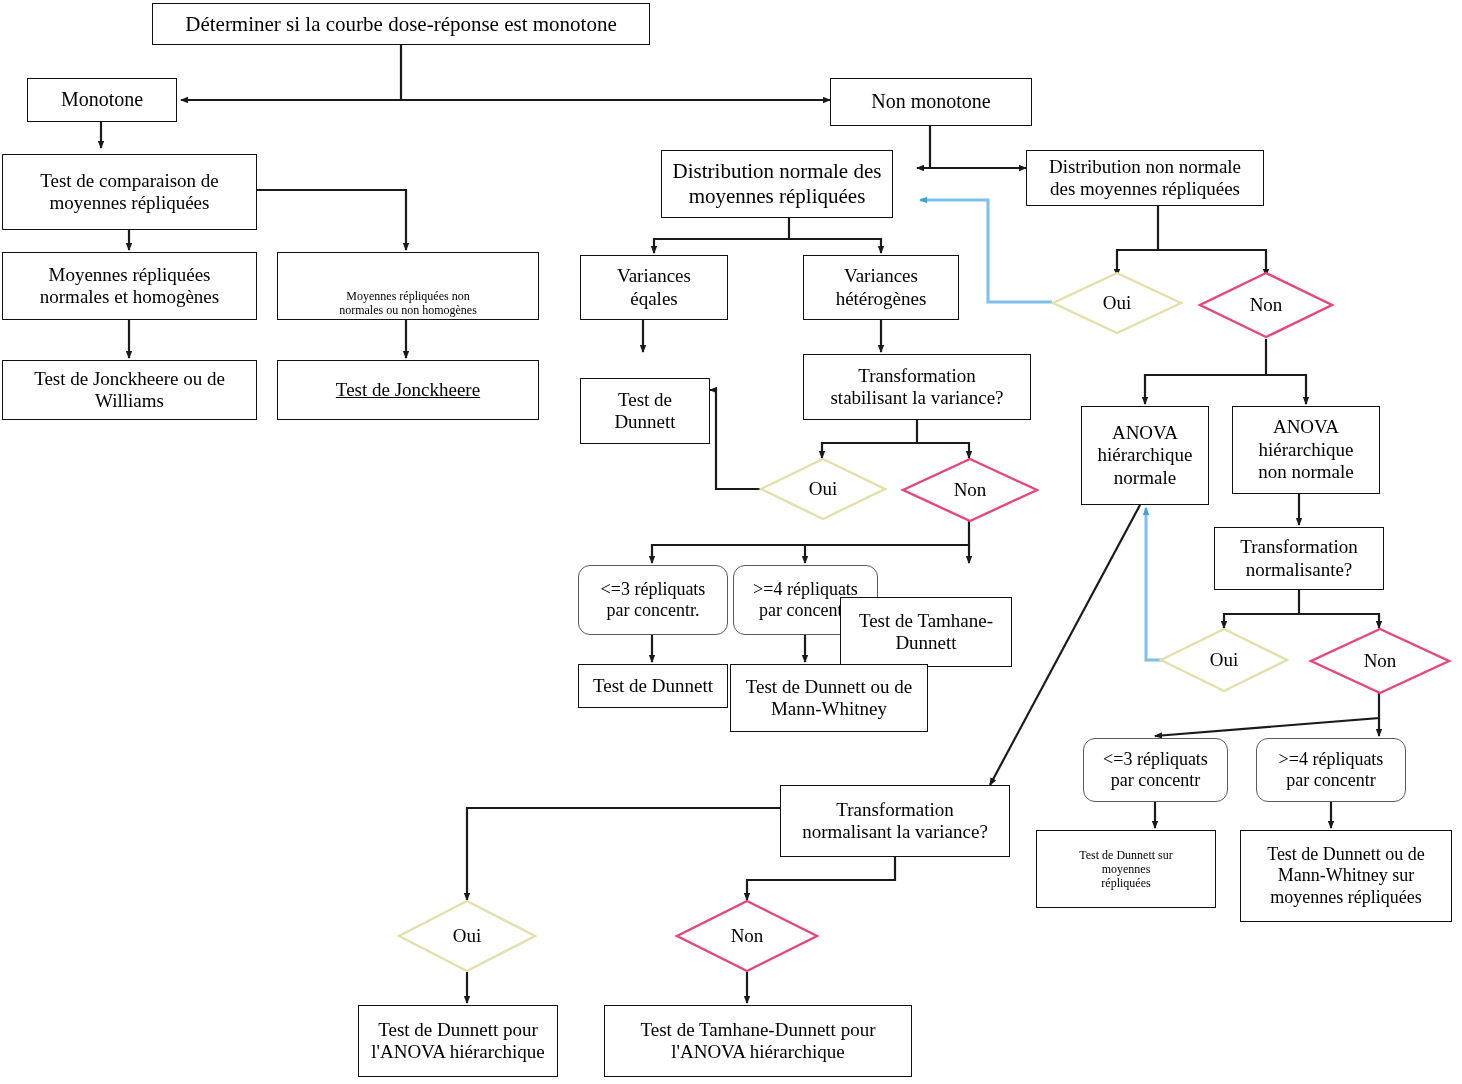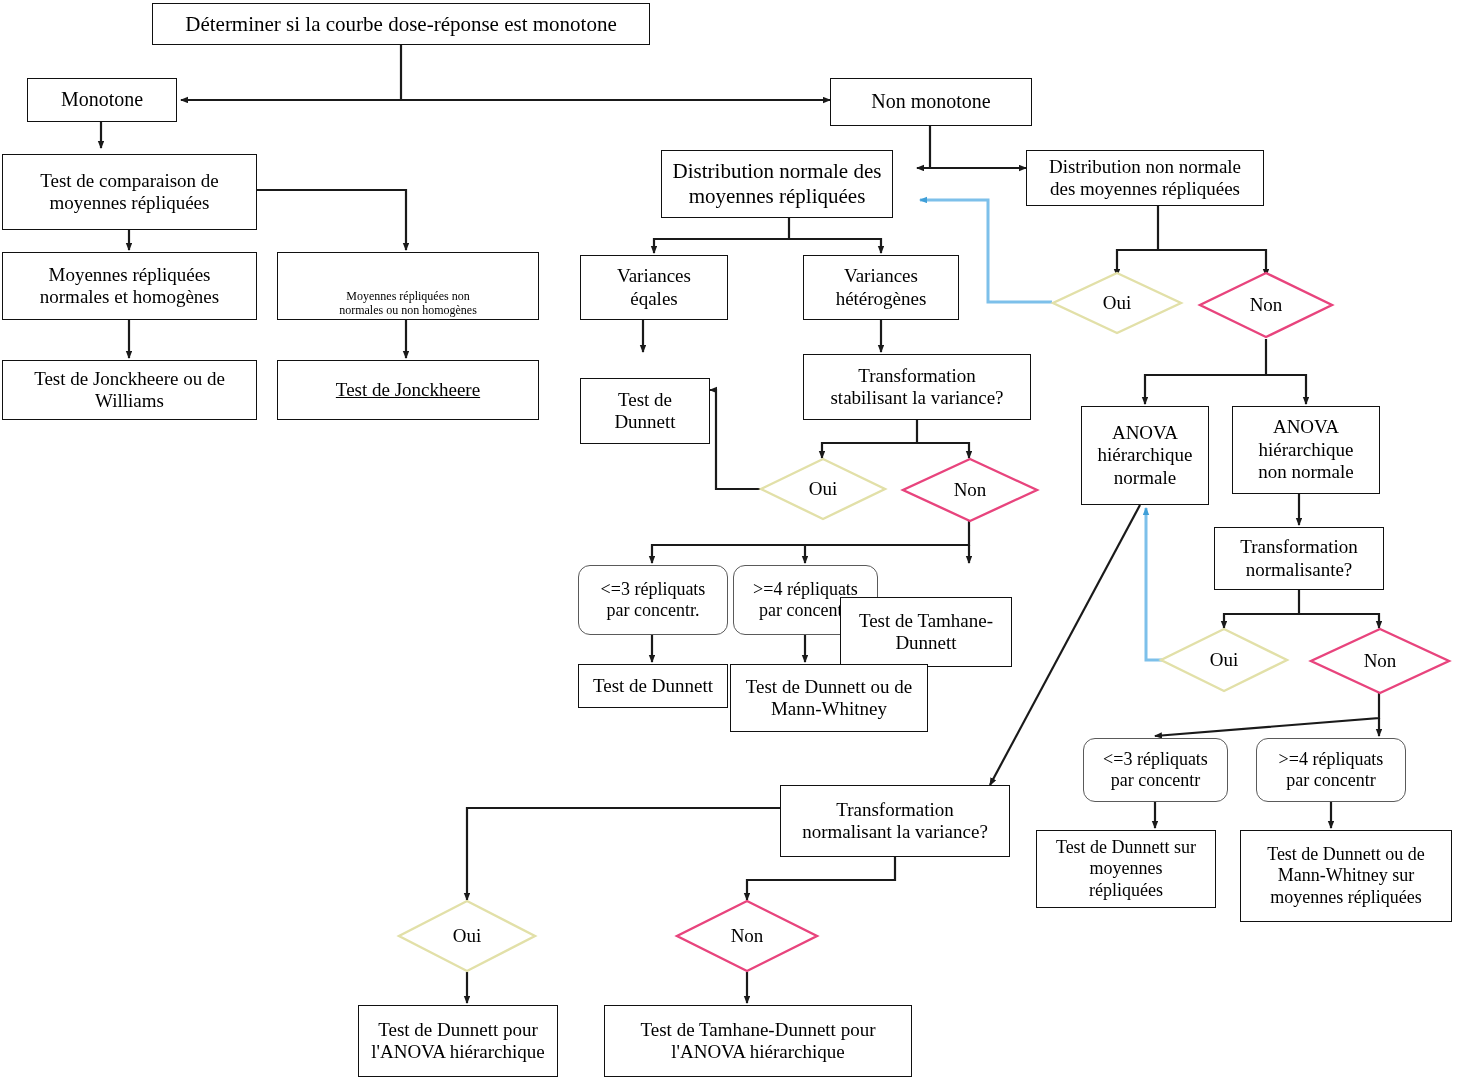--- a/index.html
+++ b/index.html
@@ -243,21 +243,21 @@
   <div class="node rounded" style="left:1256px;top:738px;width:150px;height:64px;font-size:18px;">
     <span class="lbl">&gt;=4 répliquats
 par concentr</span>
   </div>
 
   <div class="node" style="left:780px;top:785px;width:230px;height:72px;font-size:19px;">
     <span class="lbl">Transformation
 normalisant la variance?</span>
   </div>
 
-  <div class="node" style="left:1036px;top:830px;width:180px;height:78px;font-size:18px;">
+  <div class="node" style="left:1036px;top:830px;width:180px;height:78px;font-size:12px;">
     <span class="lbl">Test de Dunnett sur
 moyennes
 répliquées</span>
   </div>
 
   <div class="node" style="left:1240px;top:830px;width:212px;height:92px;font-size:18px;">
     <span class="lbl">Test de Dunnett ou de
 Mann-Whitney sur
 moyennes répliquées</span>
   </div>

